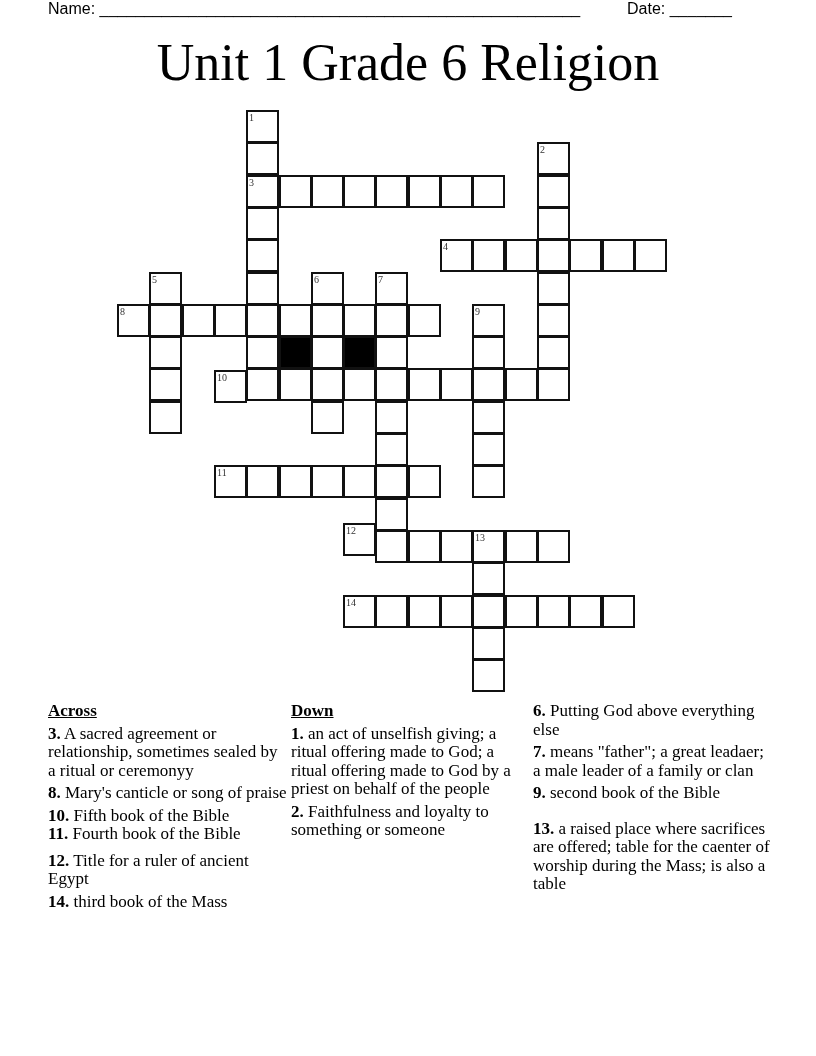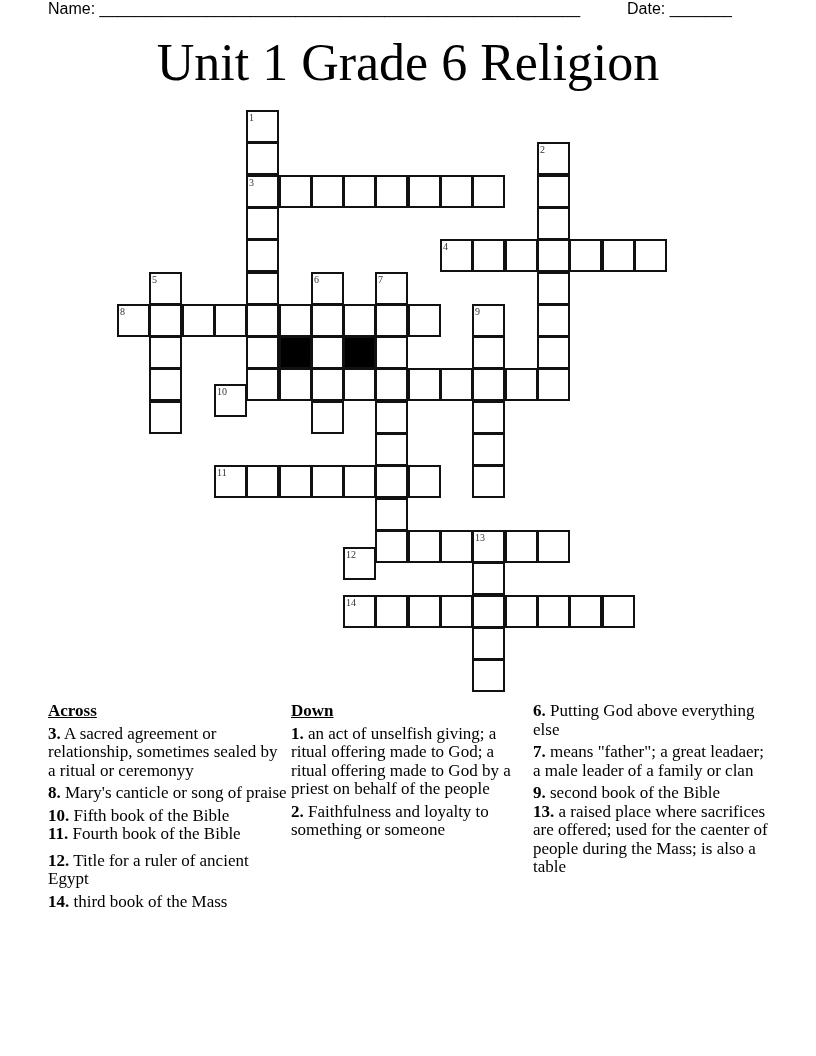--- a/index.html
+++ b/index.html
@@ -119,37 +119,37 @@
     <div class="cell" style="left: 343px; top: 304px;"></div>
     <div class="cell" style="left: 408px; top: 304px;"></div>
     <div class="cell" style="left: 472px; top: 304px;">
       <span class="num">9</span>
     </div>
     <div class="cell" style="left: 472px; top: 336px;"></div>
     <div class="cell" style="left: 472px; top: 368px;"></div>
     <div class="cell" style="left: 472px; top: 401px;"></div>
     <div class="cell" style="left: 472px; top: 433px;"></div>
     <div class="cell" style="left: 472px; top: 465px;"></div>
-    <div class="cell" style="left: 214px; top: 384px;">
+    <div class="cell" style="left: 214px; top: 370px;">
       <span class="num">10</span>
     </div>
     <div class="cell" style="left: 279px; top: 368px;"></div>
     <div class="cell" style="left: 343px; top: 368px;"></div>
     <div class="cell" style="left: 408px; top: 368px;"></div>
     <div class="cell" style="left: 440px; top: 368px;"></div>
     <div class="cell" style="left: 505px; top: 368px;"></div>
     <div class="cell" style="left: 214px; top: 465px;">
       <span class="num">11</span>
     </div>
     <div class="cell" style="left: 246px; top: 465px;"></div>
     <div class="cell" style="left: 279px; top: 465px;"></div>
     <div class="cell" style="left: 311px; top: 465px;"></div>
     <div class="cell" style="left: 343px; top: 465px;"></div>
     <div class="cell" style="left: 408px; top: 465px;"></div>
-    <div class="cell" style="left: 343px; top: 547px; text-align: right;">
+    <div class="cell" style="left: 343px; top: 523px; text-align: right;">
       <span class="num">12</span>
     </div>
     <div class="cell" style="left: 408px; top: 530px;"></div>
     <div class="cell" style="left: 440px; top: 530px;"></div>
     <div class="cell" style="left: 472px; top: 530px;">
       <span class="num">13</span>
     </div>
     <div class="cell" style="left: 505px; top: 530px;"></div>
     <div class="cell" style="left: 537px; top: 530px;"></div>
     <div class="cell" style="left: 472px; top: 562px;"></div>
@@ -182,15 +182,15 @@
 
 <div class="clues" id="down1">
   <div class="heading">Down</div>
   <div class="clue"><b>1.</b> <span>an act of unselfish giving; a ritual offering made to God; a ritual offering made to God by a priest on behalf of the people</span></div>
   <div class="clue"><b>2.</b> <span>Faithfulness and loyalty to something or someone</span></div>
 </div>
 
 <div class="clues" id="down2">
   <div class="clue"><b>6.</b> <span>Putting God above everything else</span></div>
   <div class="clue"><b>7.</b> <span>means "father"; a great leadaer; a male leader of a family or clan</span></div>
-  <div class="clue" style="margin-bottom:0"><b>9.</b> <span>second book of the Bible</span></div>
-  <div class="clue"><b>13.</b> <span>a raised place where sacrifices are offered; used for the caenter of people during the Mass; is also a table</span></div>
+  <div class="clue" style="margin-bottom:17px"><b>9.</b> <span>second book of the Bible</span></div>
+  <div class="clue"><b>13.</b> <span>a raised place where sacrifices are offered; table for the caenter of worship during the Mass; is also a table</span></div>
 </div>
 
 </body></html>

